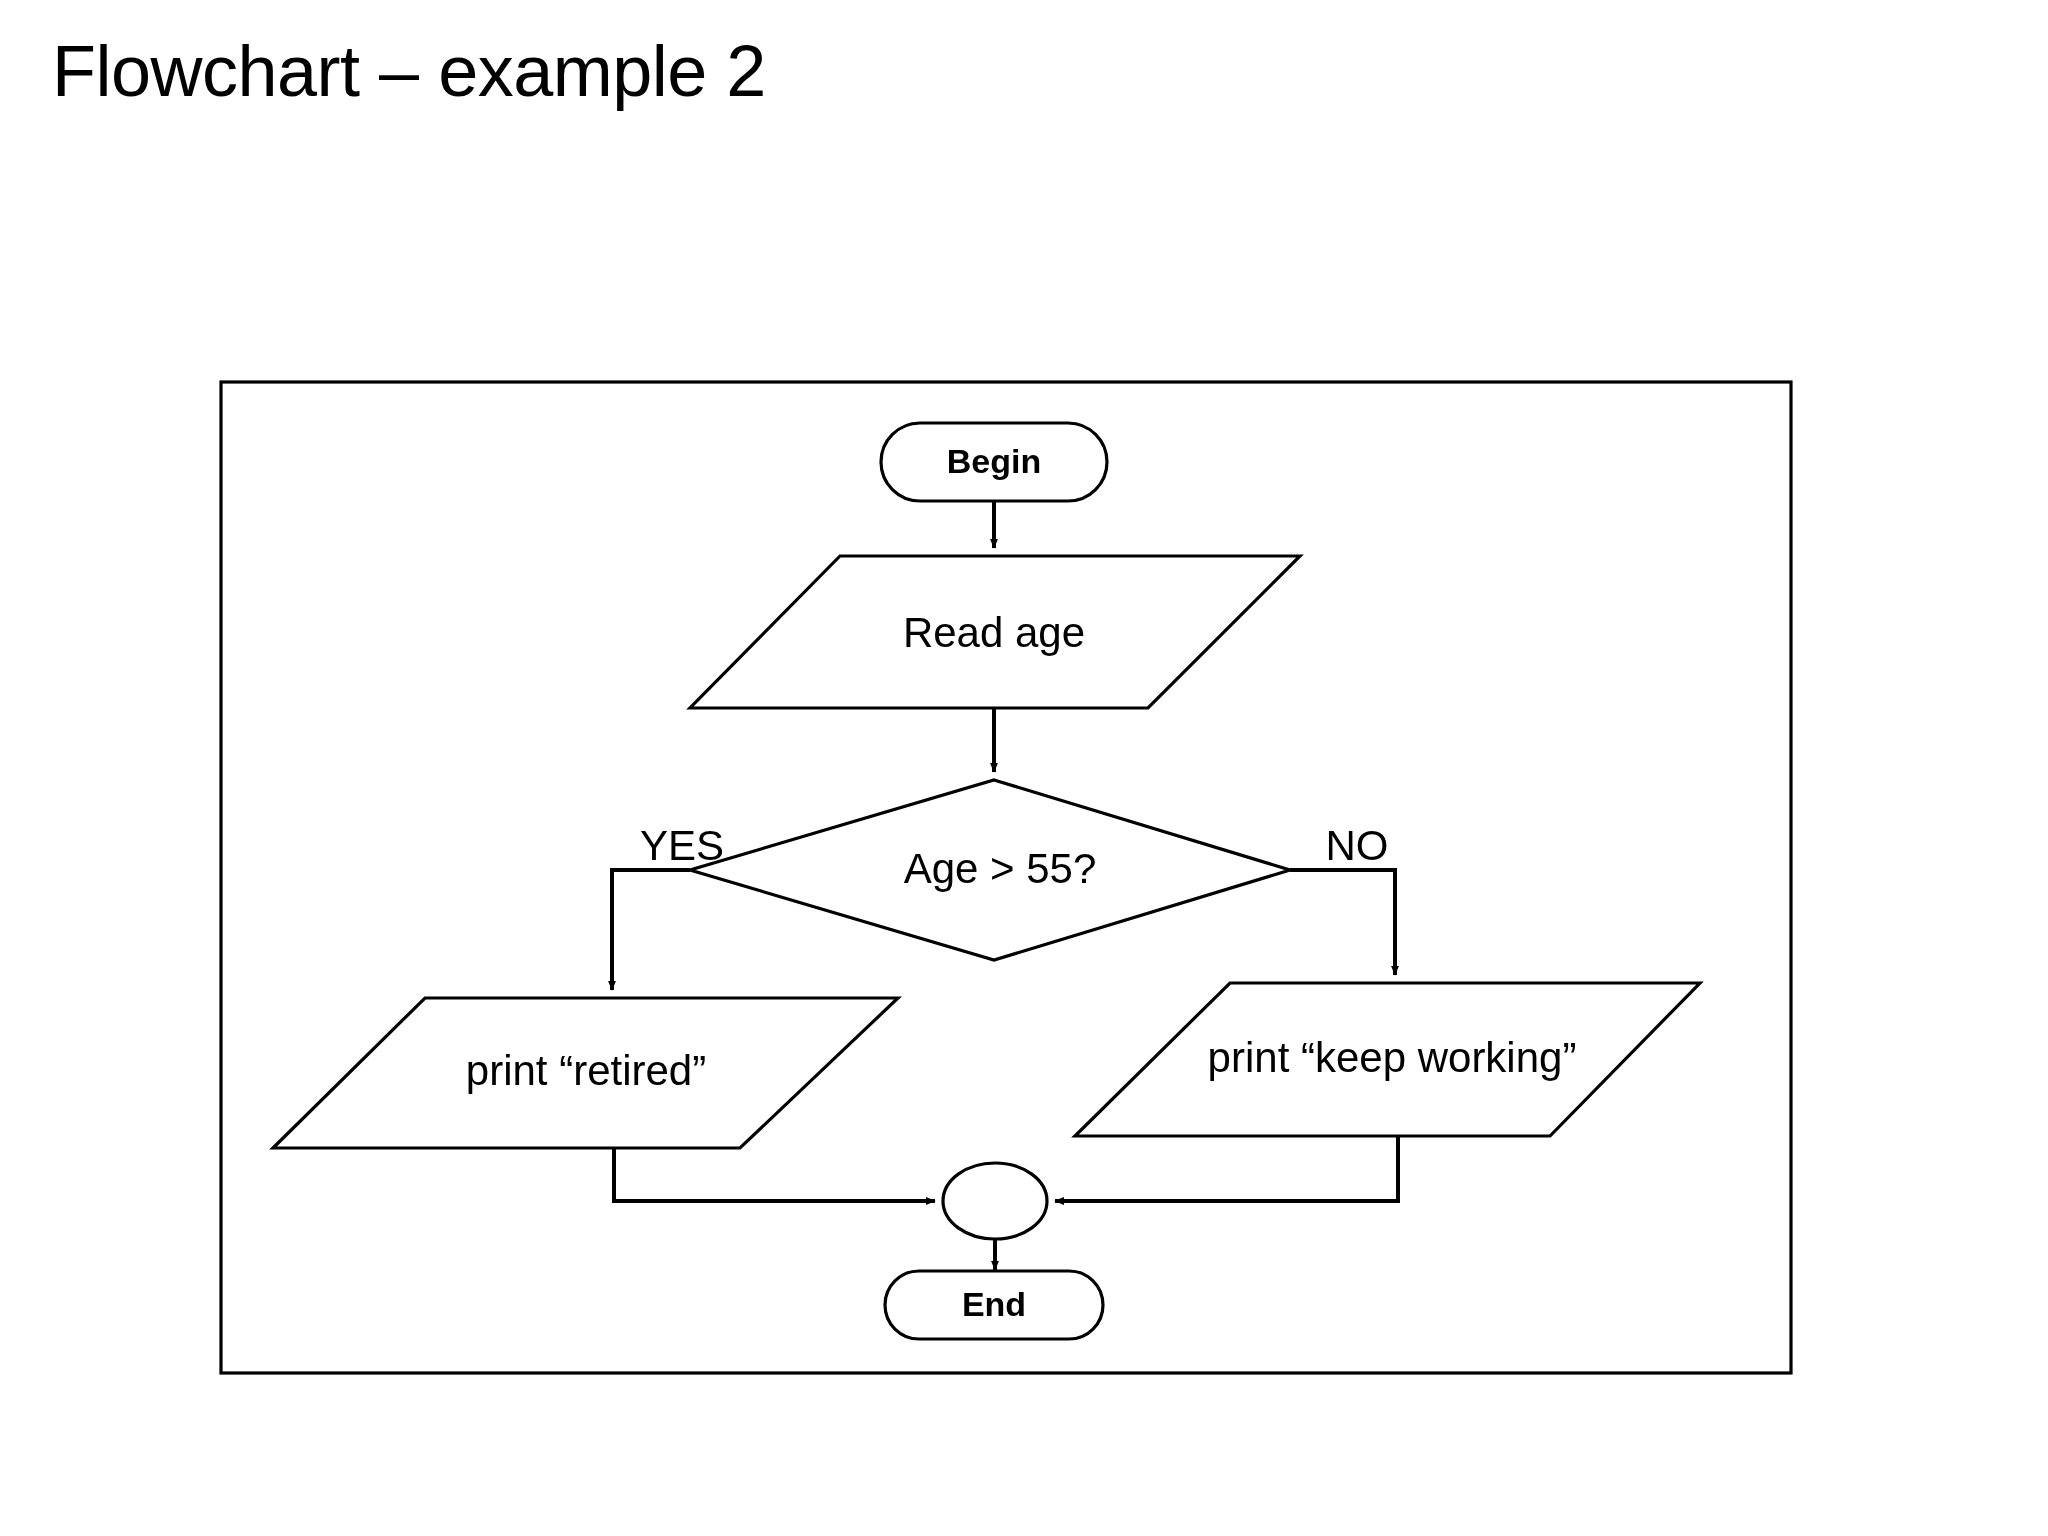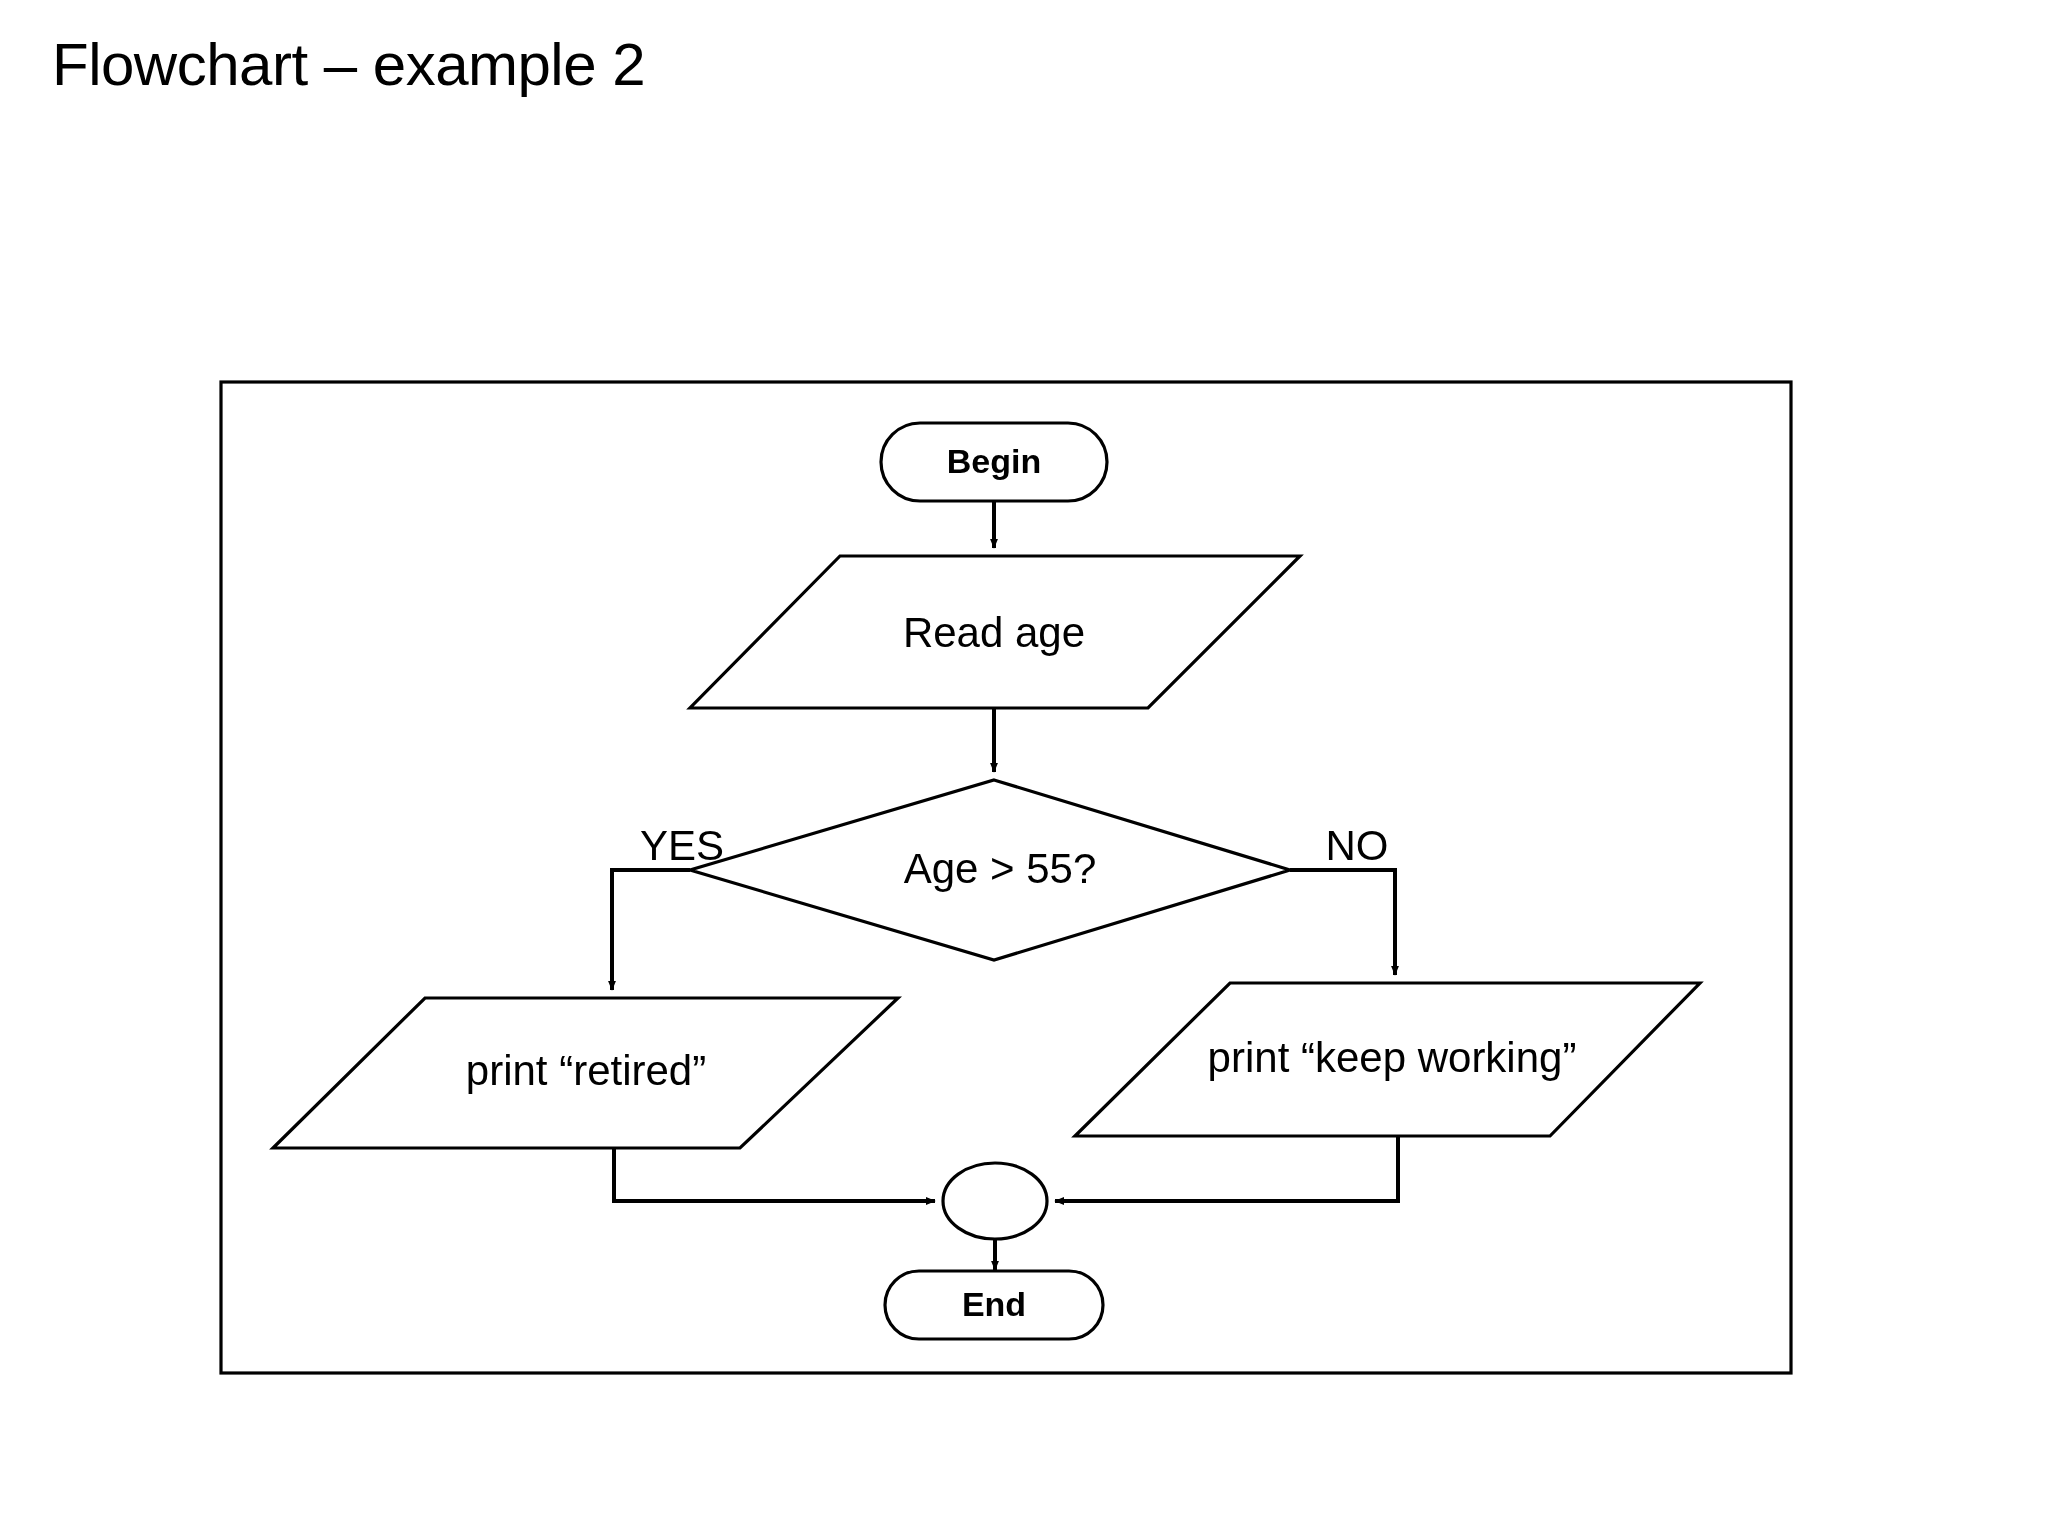--- a/index.html
+++ b/index.html
@@ -17,21 +17,21 @@
   #slide {
     position: absolute;
     inset: 0;
     background: #ffffff;
   }
   #slide-title {
     position: absolute;
     left: 52px;
     top: 30px;
     font-family: "Liberation Sans", sans-serif;
-    font-size: 60px;
+    font-size: 72px;
     font-weight: 400;
     letter-spacing: -0.5px;
     color: #000000;
     white-space: nowrap;
   }
   #flow-wrap {
     position: absolute;
     left: 0;
     top: 8px;
     width: 2048px;

